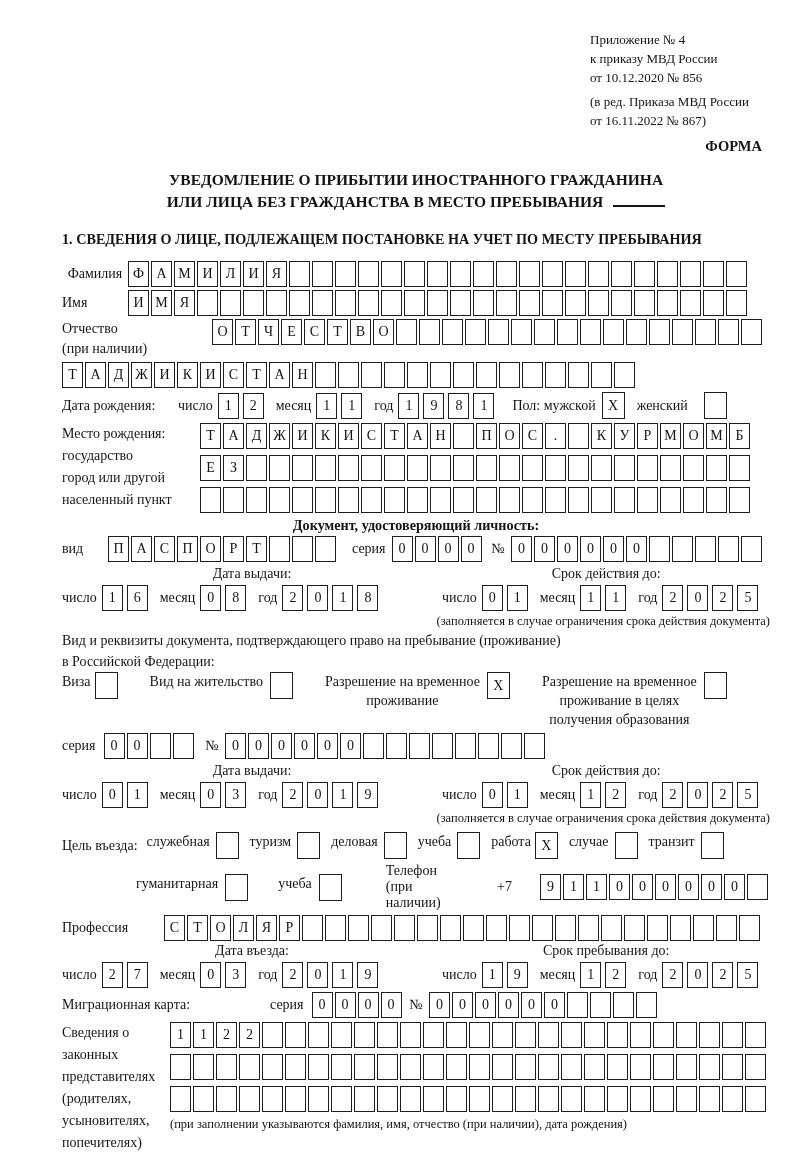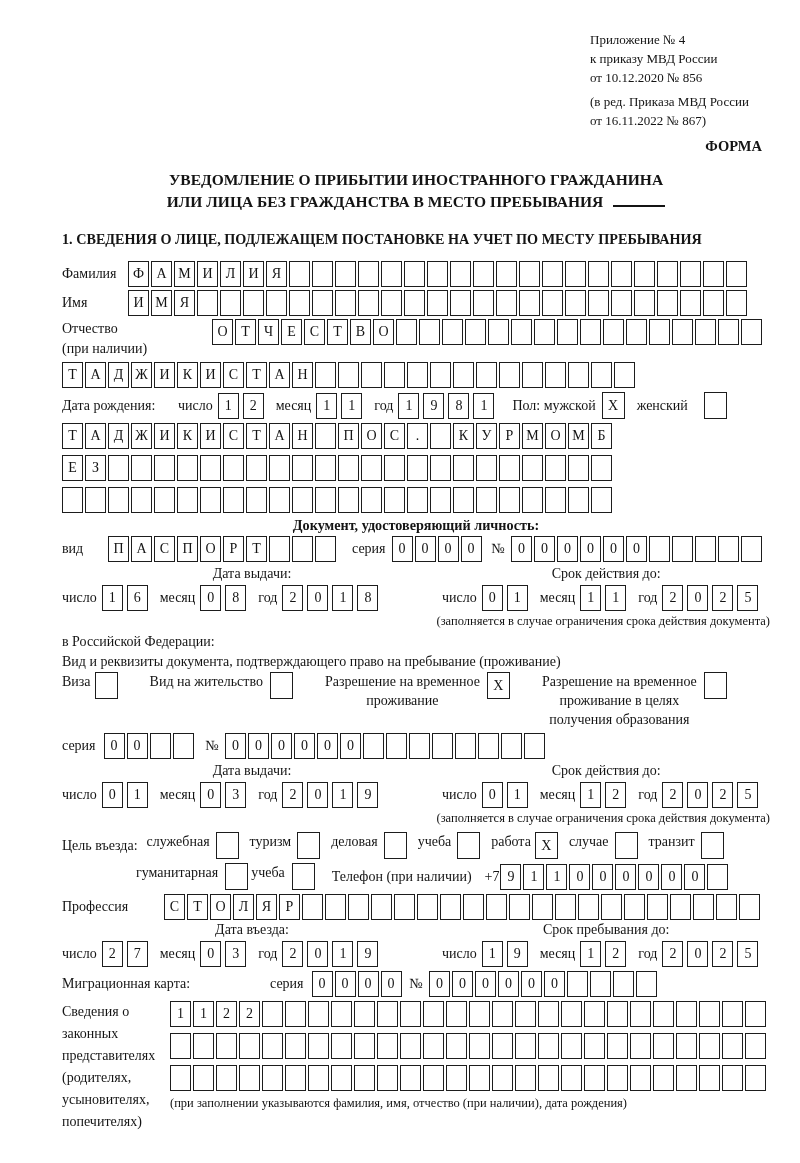--- a/index.html
+++ b/index.html
@@ -61,21 +61,21 @@
   <div class="title">
     <div>УВЕДОМЛЕНИЕ О ПРИБЫТИИ ИНОСТРАННОГО ГРАЖДАНИНА</div>
     <div>
       <span>ИЛИ ЛИЦА БЕЗ ГРАЖДАНСТВА В МЕСТО ПРЕБЫВАНИЯ</span><span class="blank-line"></span>
     </div>
   </div>
 
   <div class="sec">1. СВЕДЕНИЯ О ЛИЦЕ, ПОДЛЕЖАЩЕМ ПОСТАНОВКЕ НА УЧЕТ ПО МЕСТУ ПРЕБЫВАНИЯ</div>
 
   <div class="frow" style="margin-top:13px;">
-    <div class="lbl" style="width:66px;">Фамилия</div>
+    <div class="lbl" style="width:66px;text-align:center;">Фамилия</div>
     <div class="cells">
         <span class="cell">Ф</span>
         <span class="cell">А</span>
         <span class="cell">М</span>
         <span class="cell">И</span>
         <span class="cell">Л</span>
         <span class="cell">И</span>
         <span class="cell">Я</span>
         <span class="cell"></span>
         <span class="cell"></span>
@@ -221,20 +221,26 @@
     <span class="cells cb ml6">
         <span class="cell">X</span>
       </span>
     <span class="plain ml10">женский</span>
     <span class="cells cb" style="margin-left:16px;">
         <span class="cell"></span>
       </span>
   </div>
 
   <div class="frow top mt4">
+    <div class="lblcol" style="width:138px;line-height:22px;">
+      <div>Место рождения:</div>
+      <div>государство</div>
+      <div>город или другой</div>
+      <div>населенный пункт</div>
+    </div>
     <div>
       <div class="cells rowgap">
           <span class="cell">Т</span>
           <span class="cell">А</span>
           <span class="cell">Д</span>
           <span class="cell">Ж</span>
           <span class="cell">И</span>
           <span class="cell">К</span>
           <span class="cell">И</span>
           <span class="cell">С</span>
@@ -389,22 +395,22 @@
             <span class="cell">2</span>
             <span class="cell">0</span>
             <span class="cell">2</span>
             <span class="cell">5</span>
           </span>
       </div>
     </div>
   </div>
   <div class="note">(заполняется в случае ограничения срока действия документа)</div>
 
+  <div class="plain mt4">Вид и реквизиты документа, подтверждающего право на пребывание (проживание)</div>
   <div class="plain" style="margin-top:5px;">в Российской Федерации:</div>
-  <div class="plain mt4">Вид и реквизиты документа, подтверждающего право на пребывание (проживание)</div>
 
   <div class="frow top mt2" style="column-gap:30px;">
     <div class="opt">
       <span class="olbl">Виза</span>
       <span class="cells cb" style="margin-left:4px;">
           <span class="cell"></span>
         </span>
     </div>
     <div class="opt">
       <span class="olbl">Вид на жительство</span>
@@ -547,21 +553,21 @@
         </span>
       </span>
     <span class="opt">
         <span class="olbl">транзит</span>
         <span class="cells cb" style="margin-left:6px;">
           <span class="cell"></span>
         </span>
       </span>
   </div>
 
-  <div class="frow mt4" style="padding-left:74px;column-gap:1px;">
+  <div class="frow mt4" style="padding-left:74px;column-gap:28px;">
     <span class="opt">
         <span class="olbl">гуманитарная</span>
         <span class="cells cb" style="margin-left:7px;">
           <span class="cell"></span>
         </span>
       </span>
     <span class="opt">
         <span class="olbl">учеба</span>
         <span class="cells cb" style="margin-left:7px;">
           <span class="cell"></span>

